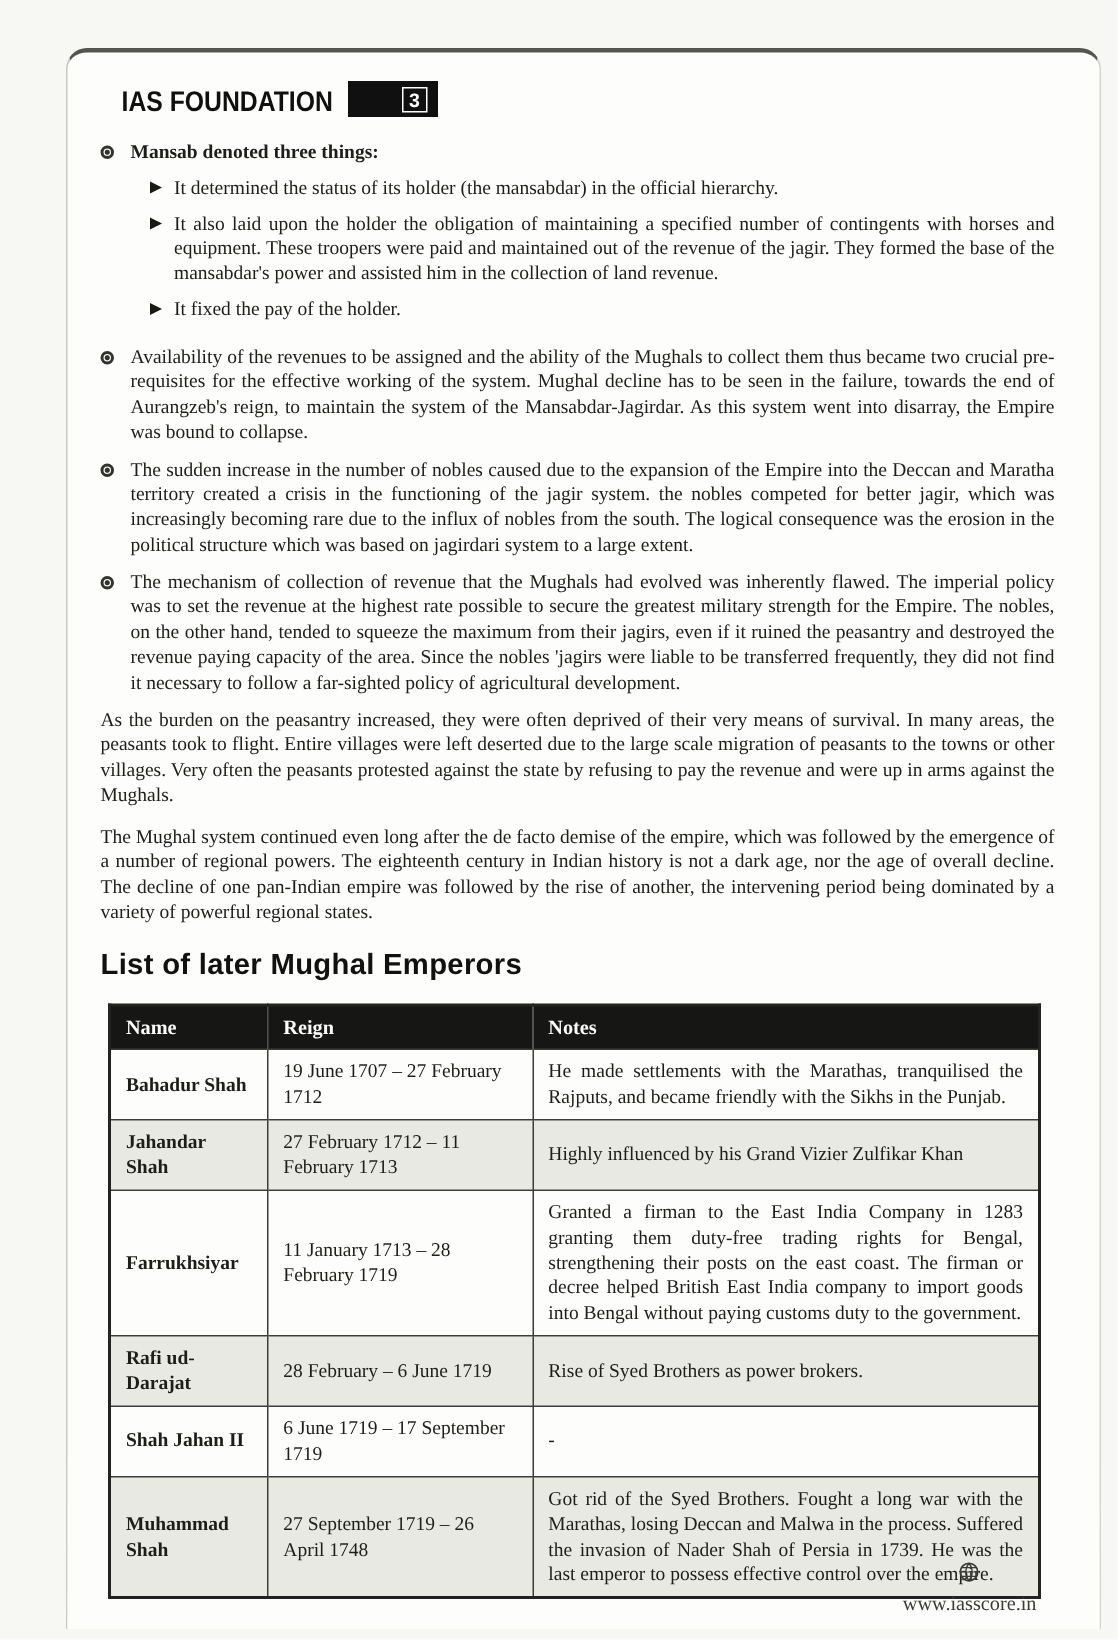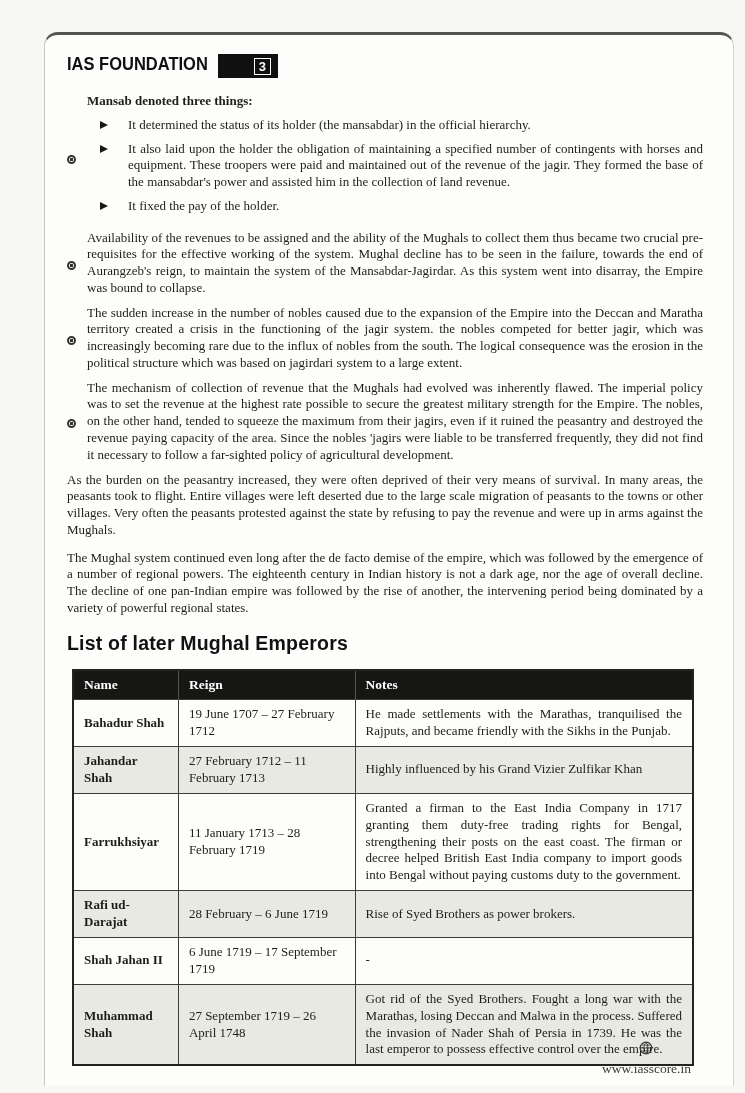--- a/index.html
+++ b/index.html
@@ -21,46 +21,46 @@
 
   
   .header { display:flex; justify-content:space-between; align-items:center; height:38px; margin-bottom:8px; }
   .logo {
     display:inline-flex; align-items:center; border:2px solid #101010;
     padding:1px 6px 1px 1px; font-family:"Liberation Sans", sans-serif;
     font-weight:bold; font-size:20px; letter-spacing:1px; background:#fff;
   }
   .logo .gs { background:#101010; color:#fff; padding:0 3px 1px; }
   .logo .score { color:#101010; margin-left:2px; }
-  .header-right { display:flex; align-items:flex-start; gap:10px; }
+  .header-right { display:flex; align-items:flex-end; gap:10px;margin-left:14px; }
   .ias-title {
     font-family:"Liberation Sans", sans-serif; font-weight:bold;
     font-size:16.5px; letter-spacing:0px; color:#101010; transform:scaleY(1.15);
   }
   .page-box {
     background:#101010; color:#fff; width:60px; height:24px; margin-right:-31px;
     display:flex; align-items:center; justify-content:flex-end; padding-right:7px;
   }
   .page-box .num {
     font-family:"Liberation Sans", sans-serif; font-weight:bold; font-size:13px;
     border:1px solid #fff; padding:0px 4px; line-height:15px;
   }
 
   
   .content { font-size:13px; line-height:1.29; }
   .jtext { text-align:justify; }
-  .bullet-item { display:flex; gap:11px; margin-bottom:8px;align-items:center; }
+  .bullet-item { display:flex; gap:11px; margin-bottom:8px; }
   .ring {
     flex:none; width:9px; height:9px; border-radius:50%;
     border:2px solid #32322e; margin-top:4px;
     background:radial-gradient(circle, #32322e 0 1.4px, transparent 2px);
   }
   .bullet-body { flex:1; }
   .bold-lead { font-weight:bold; }
-  .sub-item { display:flex; gap:20px; margin:7px 0 7px 13px; }
+  .sub-item { display:flex; gap:8px; margin:7px 0 7px 13px; }
   .arrow {
     flex:none; width:0; height:0; margin-top:4px;
     border-left:8px solid #181814;
     border-top:4px solid transparent;
     border-bottom:4px solid transparent;
   }
   .para { margin-bottom:11px; }
 
   
   .section-title {
@@ -193,21 +193,21 @@
 
   <tr>
     <td class="name">Jahandar Shah</td>
     <td class="reign">27 February 1712 – 11 February 1713</td>
     <td class="notes">Highly influenced by his Grand Vizier Zulfikar Khan</td>
   </tr>
 
   <tr>
     <td class="name">Farrukhsiyar</td>
     <td class="reign">11 January 1713 – 28 February 1719</td>
-    <td class="notes">Granted a firman to the East India Company in 1717 granting them duty-free trading rights for Bengal, strengthening their posts on the east coast. The firman or decree helped British East India company to import goods into Bengal without paying customs duty to the government.</td>
+    <td class="notes">Granted a firman to the East India Company in 1283 granting them duty-free trading rights for Bengal, strengthening their posts on the east coast. The firman or decree helped British East India company to import goods into Bengal without paying customs duty to the government.</td>
   </tr>
 
   <tr>
     <td class="name">Rafi ud-Darajat</td>
     <td class="reign">28 February – 6 June 1719</td>
     <td class="notes">Rise of Syed Brothers as power brokers.</td>
   </tr>
 
   <tr>
     <td class="name">Shah Jahan II</td>

